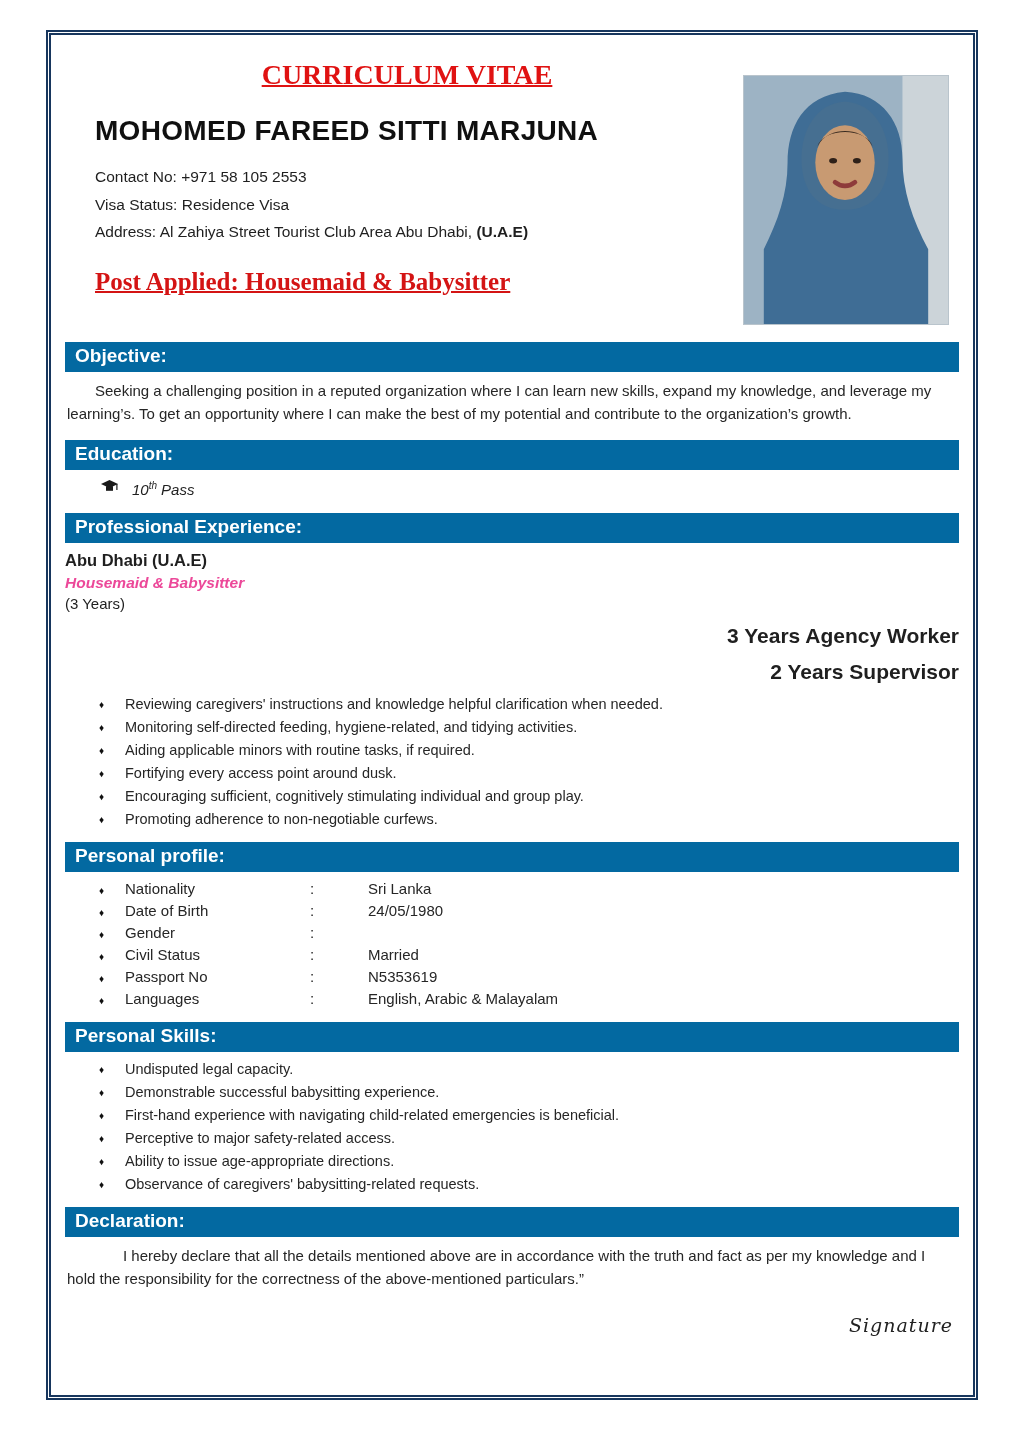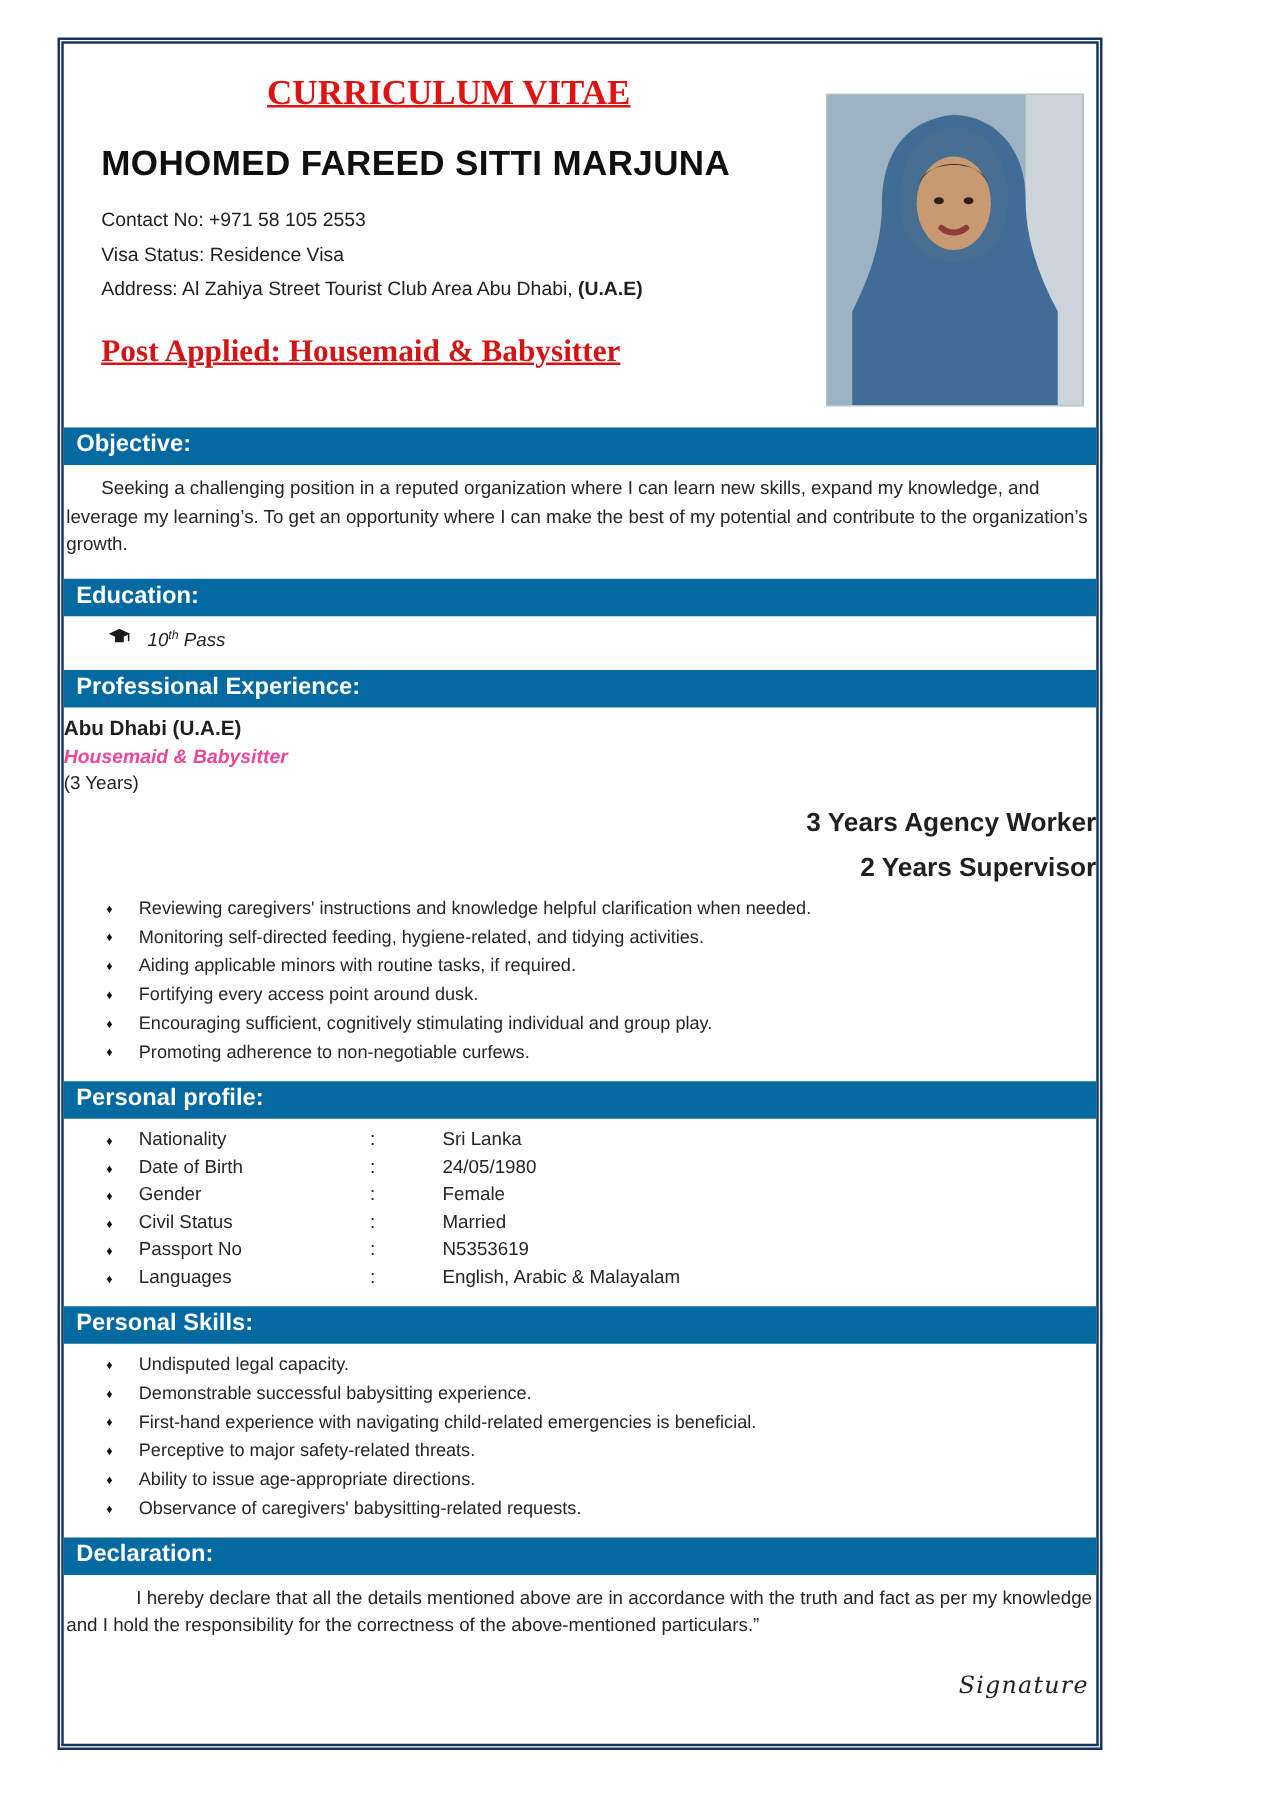--- a/index.html
+++ b/index.html
@@ -2,23 +2,23 @@
 <html><head>
 <meta charset="utf-8">
 <style>
   * { box-sizing: border-box; }
   html, body { margin: 0; padding: 0; background: #ffffff; }
   body {
     width: 1024px; height: 1434px; position: relative;
     font-family: "Liberation Sans", sans-serif; color: #1f1f1f;
   }
   .page {
-    position: absolute; left: 46px; top: 30px; width: 836px; height: 1370px;
+    position: absolute; left: 46px; top: 30px; width: 932px; height: 1370px;
     border: 5px double #17365d; background: #fff;
-    padding: 12px 0 10px; overflow: hidden;
+    padding: 12px 14px 10px; overflow: hidden;
   }
   
   .header { position: relative; min-height: 268px; }
   .photo {
     position: absolute; top: 16px; right: 10px; width: 206px; height: 250px;
     border: 1px solid #b9c4cc; background: #9db3c4;
   }
   .photo svg { display: block; width: 100%; height: 100%; }
   .cv-title {
     text-align: center; font-family: "Liberation Serif", serif;
@@ -162,21 +162,20 @@
     <div class="prow">
       <span class="mk">♦</span>
       <span class="plabel">Date of Birth</span>
       <span class="psep">:</span>
       <span class="pvalue">24/05/1980</span>
     </div>
     <div class="prow">
       <span class="mk">♦</span>
       <span class="plabel">Gender</span>
       <span class="psep">:</span>
-      <span class="pvalue">Female</span>
     </div>
     <div class="prow">
       <span class="mk">♦</span>
       <span class="plabel">Civil Status</span>
       <span class="psep">:</span>
       <span class="pvalue">Married</span>
     </div>
     <div class="prow">
       <span class="mk">♦</span>
       <span class="plabel">Passport No</span>
@@ -190,21 +189,21 @@
       <span class="pvalue">English, Arabic &amp; Malayalam</span>
     </div>
   </div>
 
   <div>
     <div class="bar">Personal Skills:</div>
     <ul class="dlist">
       <li><span class="mk">♦</span><span>Undisputed legal capacity.</span></li>
       <li><span class="mk">♦</span><span>Demonstrable successful babysitting experience.</span></li>
       <li><span class="mk">♦</span><span>First-hand experience with navigating child-related emergencies is beneficial.</span></li>
-      <li><span class="mk">♦</span><span>Perceptive to major safety-related threats.</span></li>
+      <li><span class="mk">♦</span><span>Perceptive to major safety-related access.</span></li>
       <li><span class="mk">♦</span><span>Ability to issue age-appropriate directions.</span></li>
       <li><span class="mk">♦</span><span>Observance of caregivers' babysitting-related requests.</span></li>
     </ul>
   </div>
 
   <div>
     <div class="bar">Declaration:</div>
     <p class="para indent-big">I hereby declare that all the details mentioned above are in accordance with the truth and fact as per my knowledge and I hold the responsibility for the correctness of the above-mentioned particulars.”</p>
     <div class="signature">Signature</div>
   </div>

